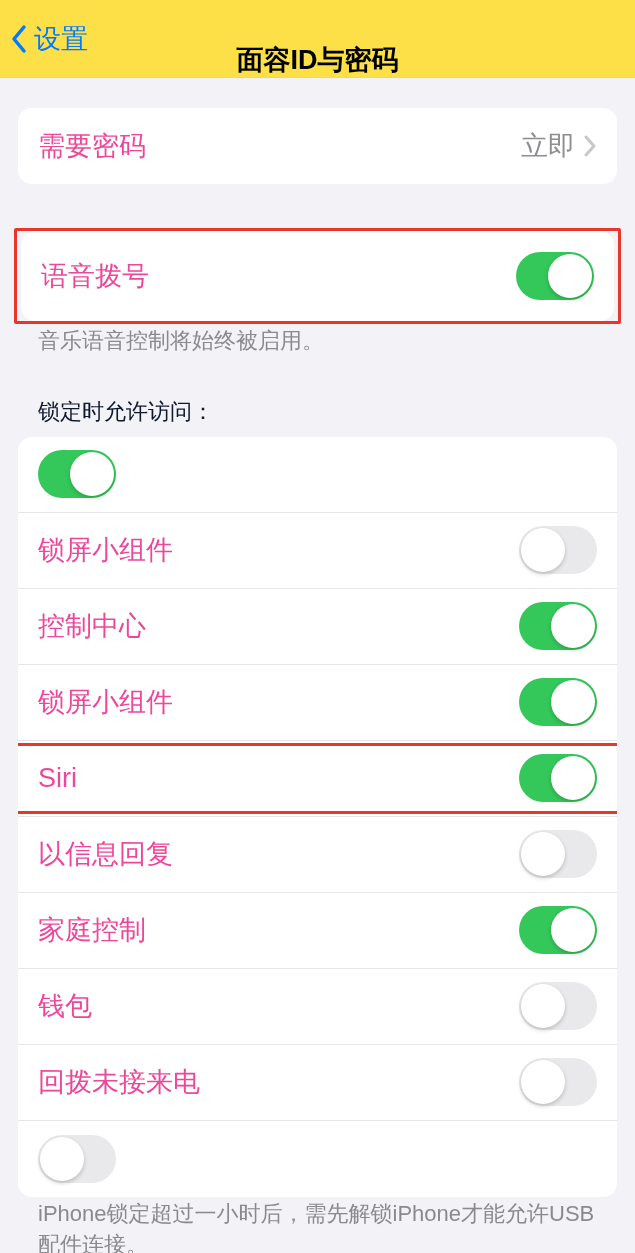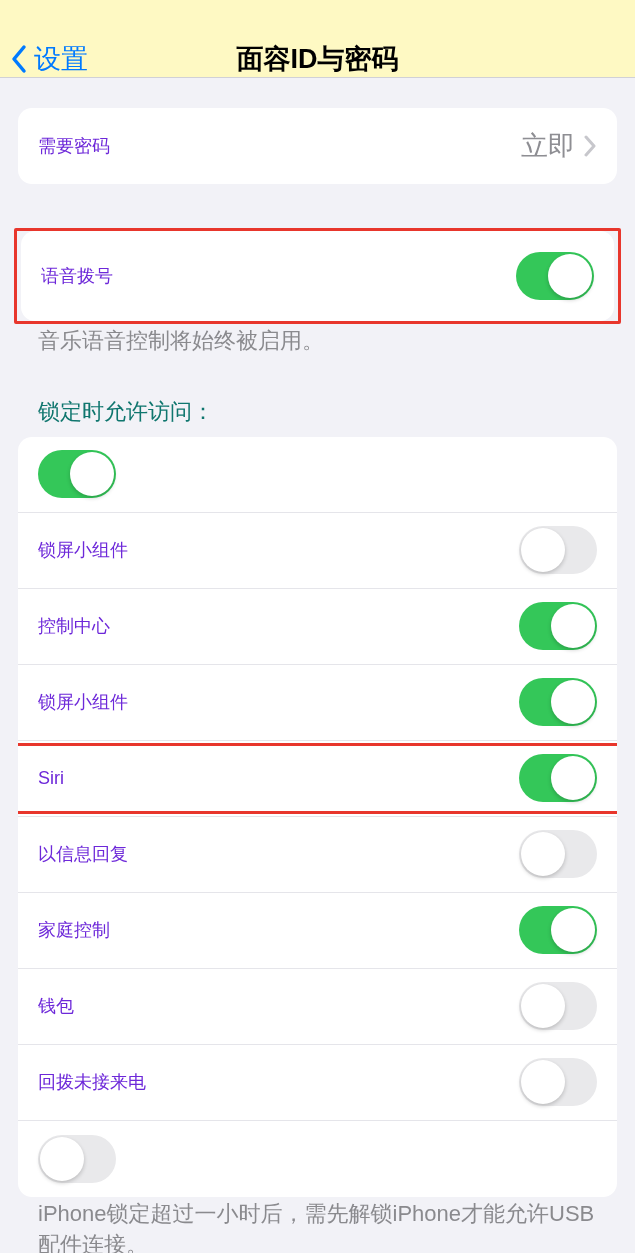--- a/index.html
+++ b/index.html
@@ -9,24 +9,24 @@
       -webkit-font-smoothing: antialiased;
     }
     body {
       font-family: -apple-system, "PingFang SC", "Helvetica Neue", sans-serif;
       background: #f2f2f7;
       width: 635px;
       height: 1253px;
       overflow: hidden;
     }
     .header {
-      background: #fef9c3;
+      background: #fde047;
       height: 78px;
       display: flex;
-      align-items: flex-end;
+      align-items: center;
       position: relative;
       border-bottom: 1px solid #d1d1d6;
     }
     .back-btn {
       display: flex;
       align-items: center;
       position: absolute;
       left: 8px;
       color: #007aff;
       font-size: 27px;
@@ -67,22 +67,22 @@
       align-items: center;
       justify-content: space-between;
       padding: 0 20px;
       min-height: 76px;
       border-bottom: 1px solid #e5e5ea;
     }
     .row:last-child {
       border-bottom: none;
     }
     .row-label {
-      font-size: 18px;
-      color: #6d28d9;
+      font-size: 27px;
+      color: #ec4899;
     }
     .row-value {
       display: flex;
       align-items: center;
       gap: 8px;
     }
     .row-value-text {
       font-size: 27px;
       color: #8e8e93;
     }
@@ -125,21 +125,21 @@
       left: 2px;
     }
     .footer-text {
       font-size: 22px;
       color: #8a8a8e;
       padding: 2px 20px 0 20px;
       line-height: 1.4;
     }
     .section-header {
       font-size: 22px;
-      color: #0f766e;
+      color: #0f172a;
       padding: 40px 20px 10px 20px;
     }
     .highlight-box {
       border: 3px solid #e8362c;
       border-radius: 2px;
     }
     .highlight-voice {
       margin: 0 -4px;
       padding: 0 4px;
     }

